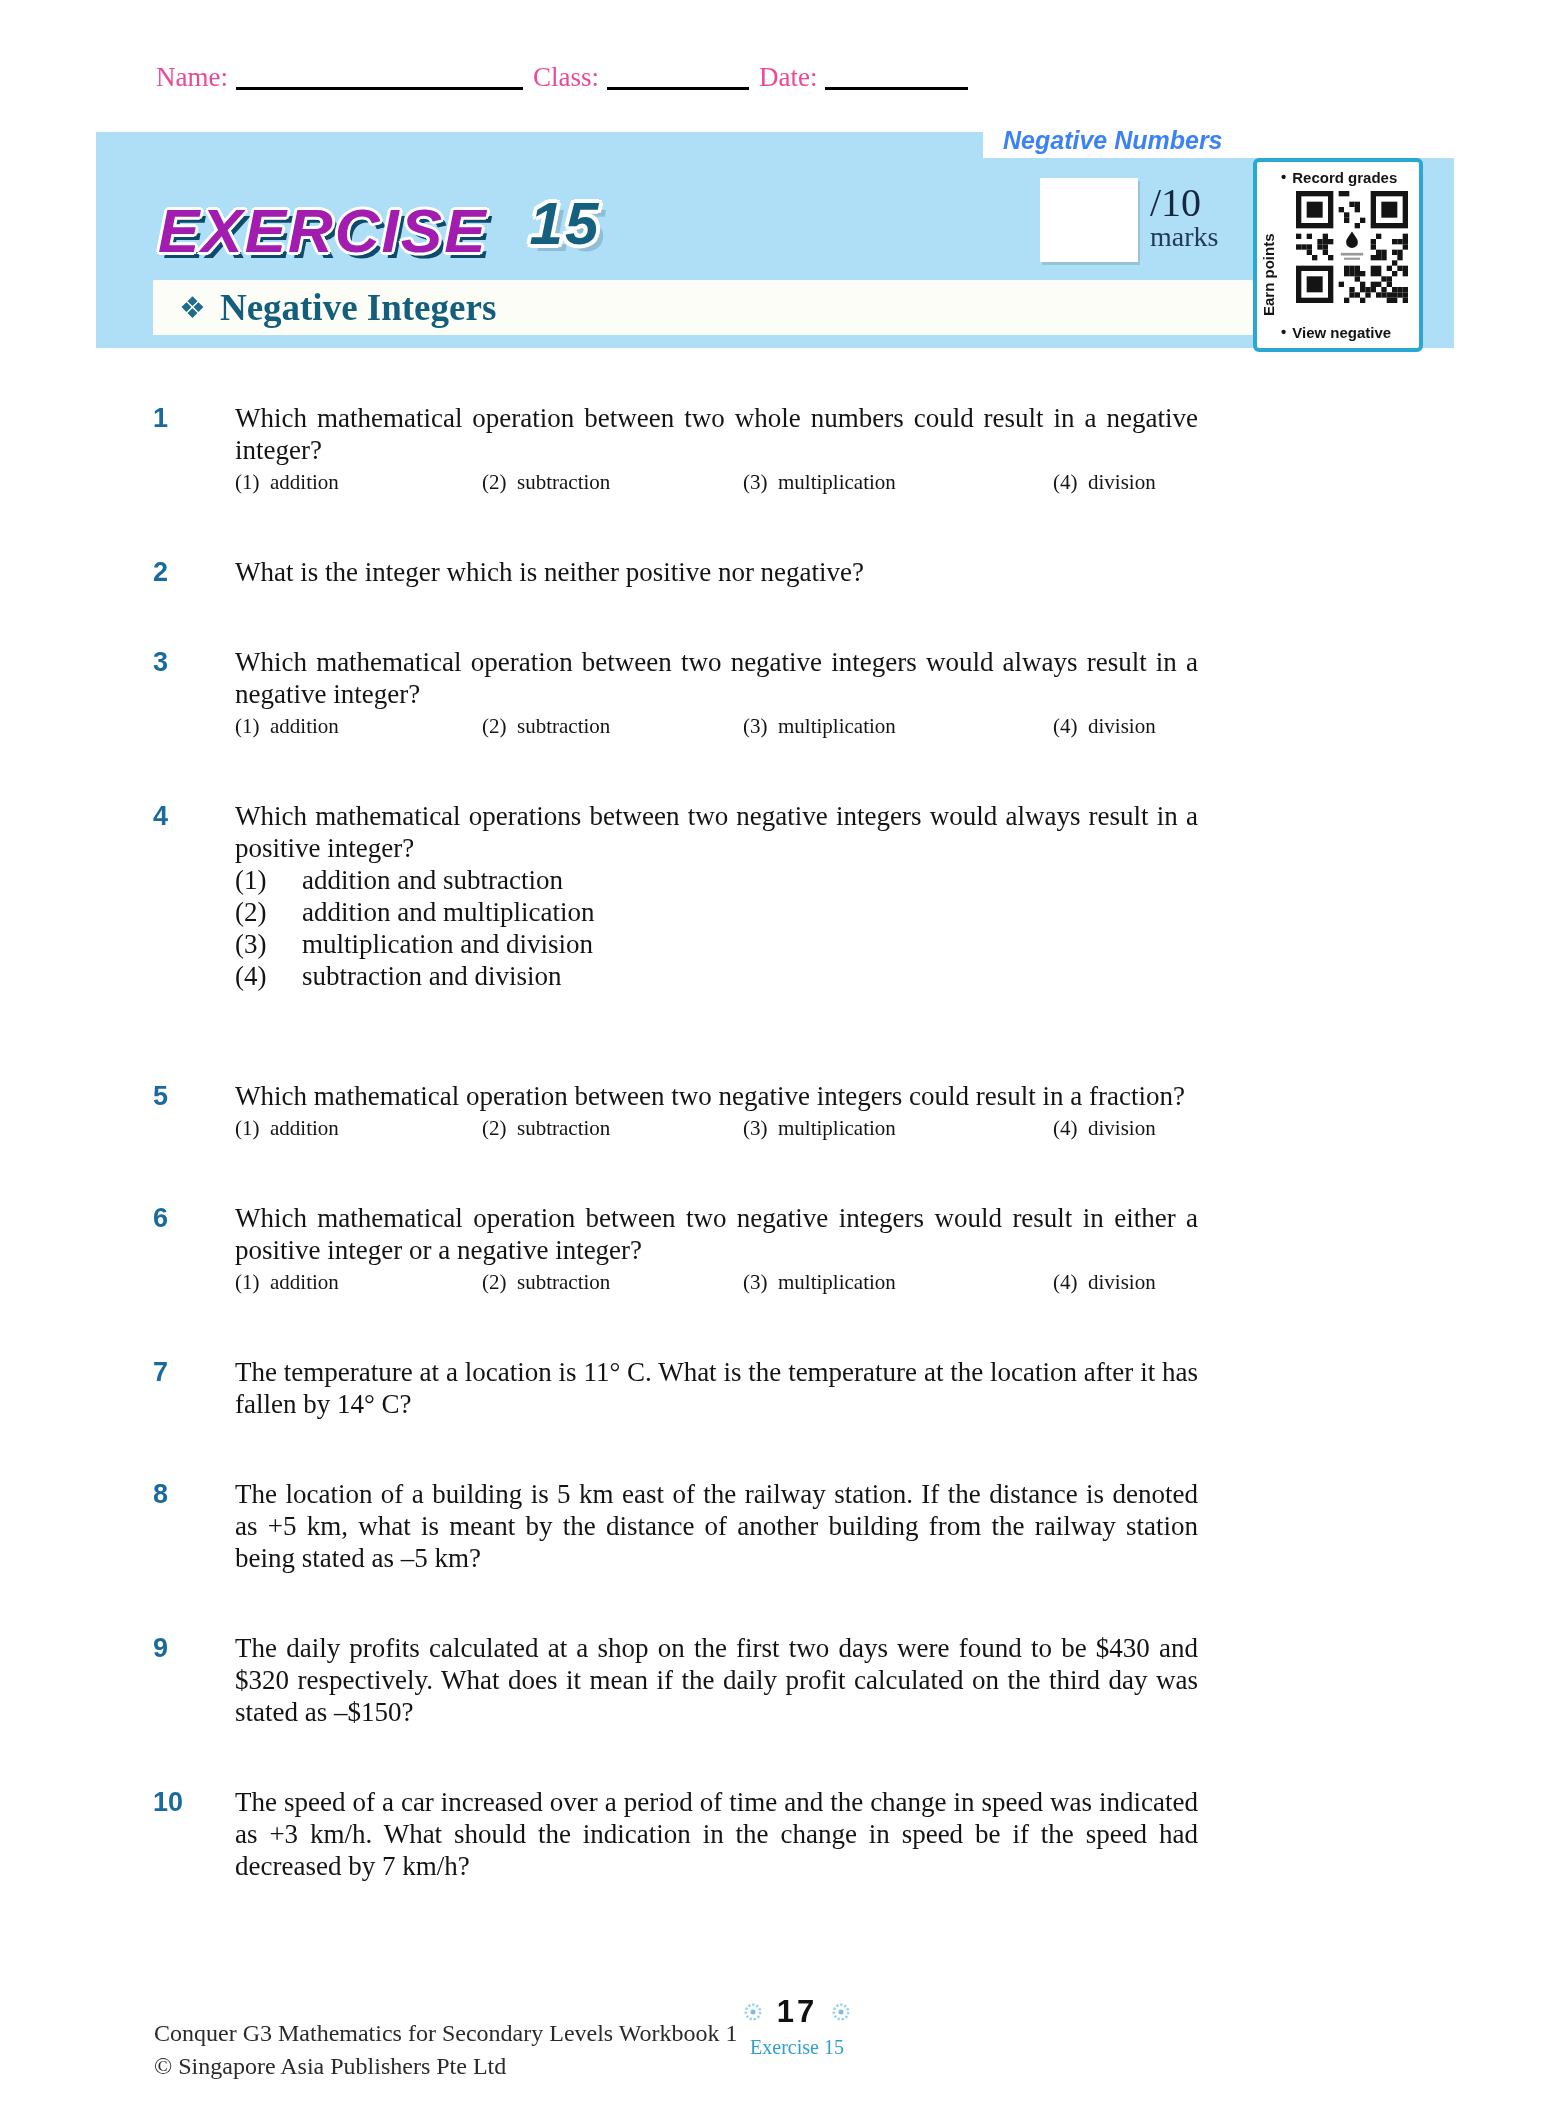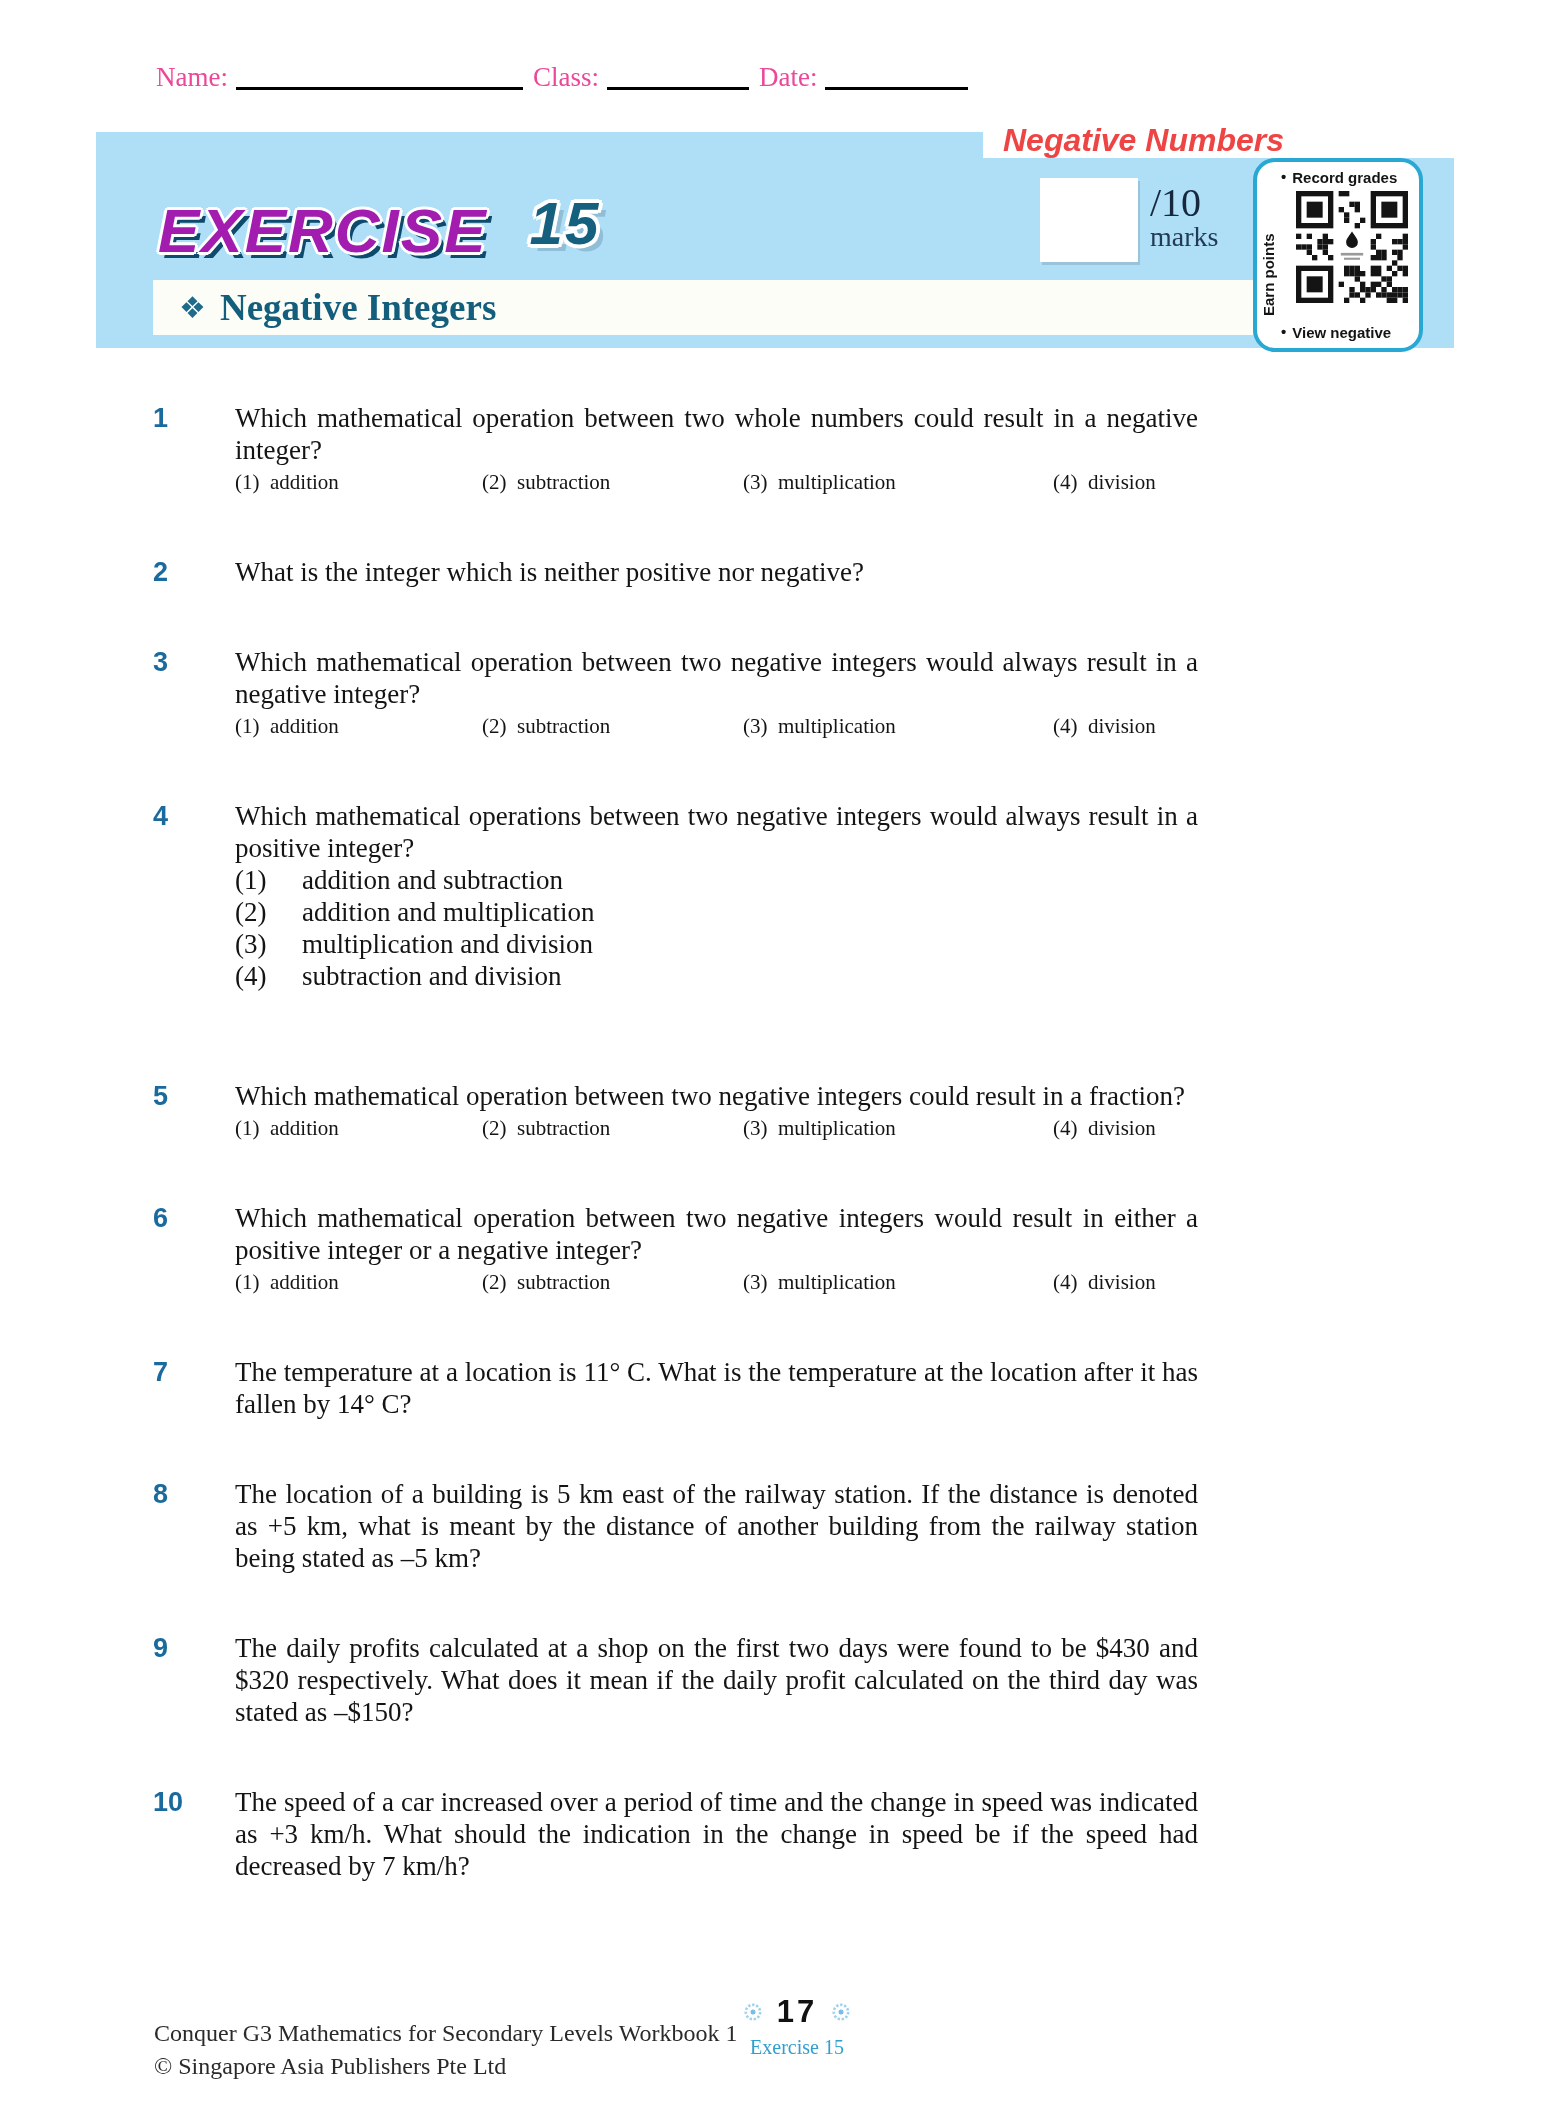--- a/index.html
+++ b/index.html
@@ -13,21 +13,21 @@
   .blank{display:inline-block;border-bottom:3px solid #000;height:24px;margin:0 10px 3px 8px;}
   .blank.name{width:287px;}
   .blank.cls{width:142px;}
   .blank.date{width:143px;}
 
   
   .band{position:absolute;left:96px;top:132px;width:1358px;height:216px;background:#aedff7;}
   .chapter-tab{position:absolute;left:983px;top:123px;width:472px;height:35px;background:#ffffff;
                display:flex;align-items:center;}
   .chapter-tab span{font-family:"Liberation Sans",sans-serif;font-style:italic;font-weight:bold;
-               font-size:32px;color:#ef4444;padding-left:20px;}
+               font-size:25px;color:#3b82f6;padding-left:20px;}
   .title-wrap{position:absolute;left:158px;top:186px;display:flex;align-items:flex-end;}
   .title-exercise{font-family:"Liberation Sans",sans-serif;font-style:italic;font-weight:900;
       font-size:62px;line-height:62px;letter-spacing:2px;color:#a21caf;
       text-shadow:-2px -2px 0 #fff,2px -2px 0 #fff,-2px 2px 0 #fff,2px 2px 0 #fff,
                   -3px 0 0 #fff,3px 0 0 #fff,0 -3px 0 #fff,0 3px 0 #fff,
                   5px 6px 0 #0d4a6b;}
   .title-number{font-family:"Liberation Sans",sans-serif;font-style:italic;font-weight:900;
       font-size:60px;line-height:76px;letter-spacing:2px;color:#14607e;margin-left:42px;
       text-shadow:-3px -3px 0 #fff,3px -3px 0 #fff,-3px 3px 0 #fff,3px 3px 0 #fff,
                   -4px 0 0 #fff,4px 0 0 #fff,0 -4px 0 #fff,0 4px 0 #fff,
@@ -41,21 +41,21 @@
   .marks-unit{font-size:28px;line-height:30px;color:#223a55;}
 
   
   .section-strip{position:absolute;left:153px;top:280px;width:1100px;height:55px;background:#fdfdf8;
                  display:flex;align-items:center;padding-left:26px;box-sizing:border-box;}
   .section-bullet{font-size:30px;color:#1e6b8b;margin-right:14px;}
   .section-title{font-size:37px;font-weight:bold;color:#135e7c;}
 
   
   .qr-panel{position:absolute;left:1253px;top:158px;width:170px;height:194px;background:#fff;
-            border:4px solid #29a8d4;border-radius:22px;box-sizing:border-box;}
+            border:4px solid #29a8d4;border-radius:6px;box-sizing:border-box;}
   .qr-top,.qr-bottom{position:absolute;left:24px;font-family:"Liberation Sans",sans-serif;
             font-weight:700;font-size:15px;color:#141414;white-space:nowrap;}
   .qr-top{top:7px;}
   .qr-bottom{bottom:7px;}
   .qr-dot{display:inline-block;margin-right:6px;transform:translateY(-1px);}
   .qr-side{position:absolute;left:3px;top:28px;height:126px;display:flex;align-items:center;
            writing-mode:vertical-rl;transform:rotate(180deg);
            font-family:"Liberation Sans",sans-serif;font-weight:700;font-size:15px;color:#141414;}
   .qr-code{position:absolute;left:39px;top:29px;}
 

